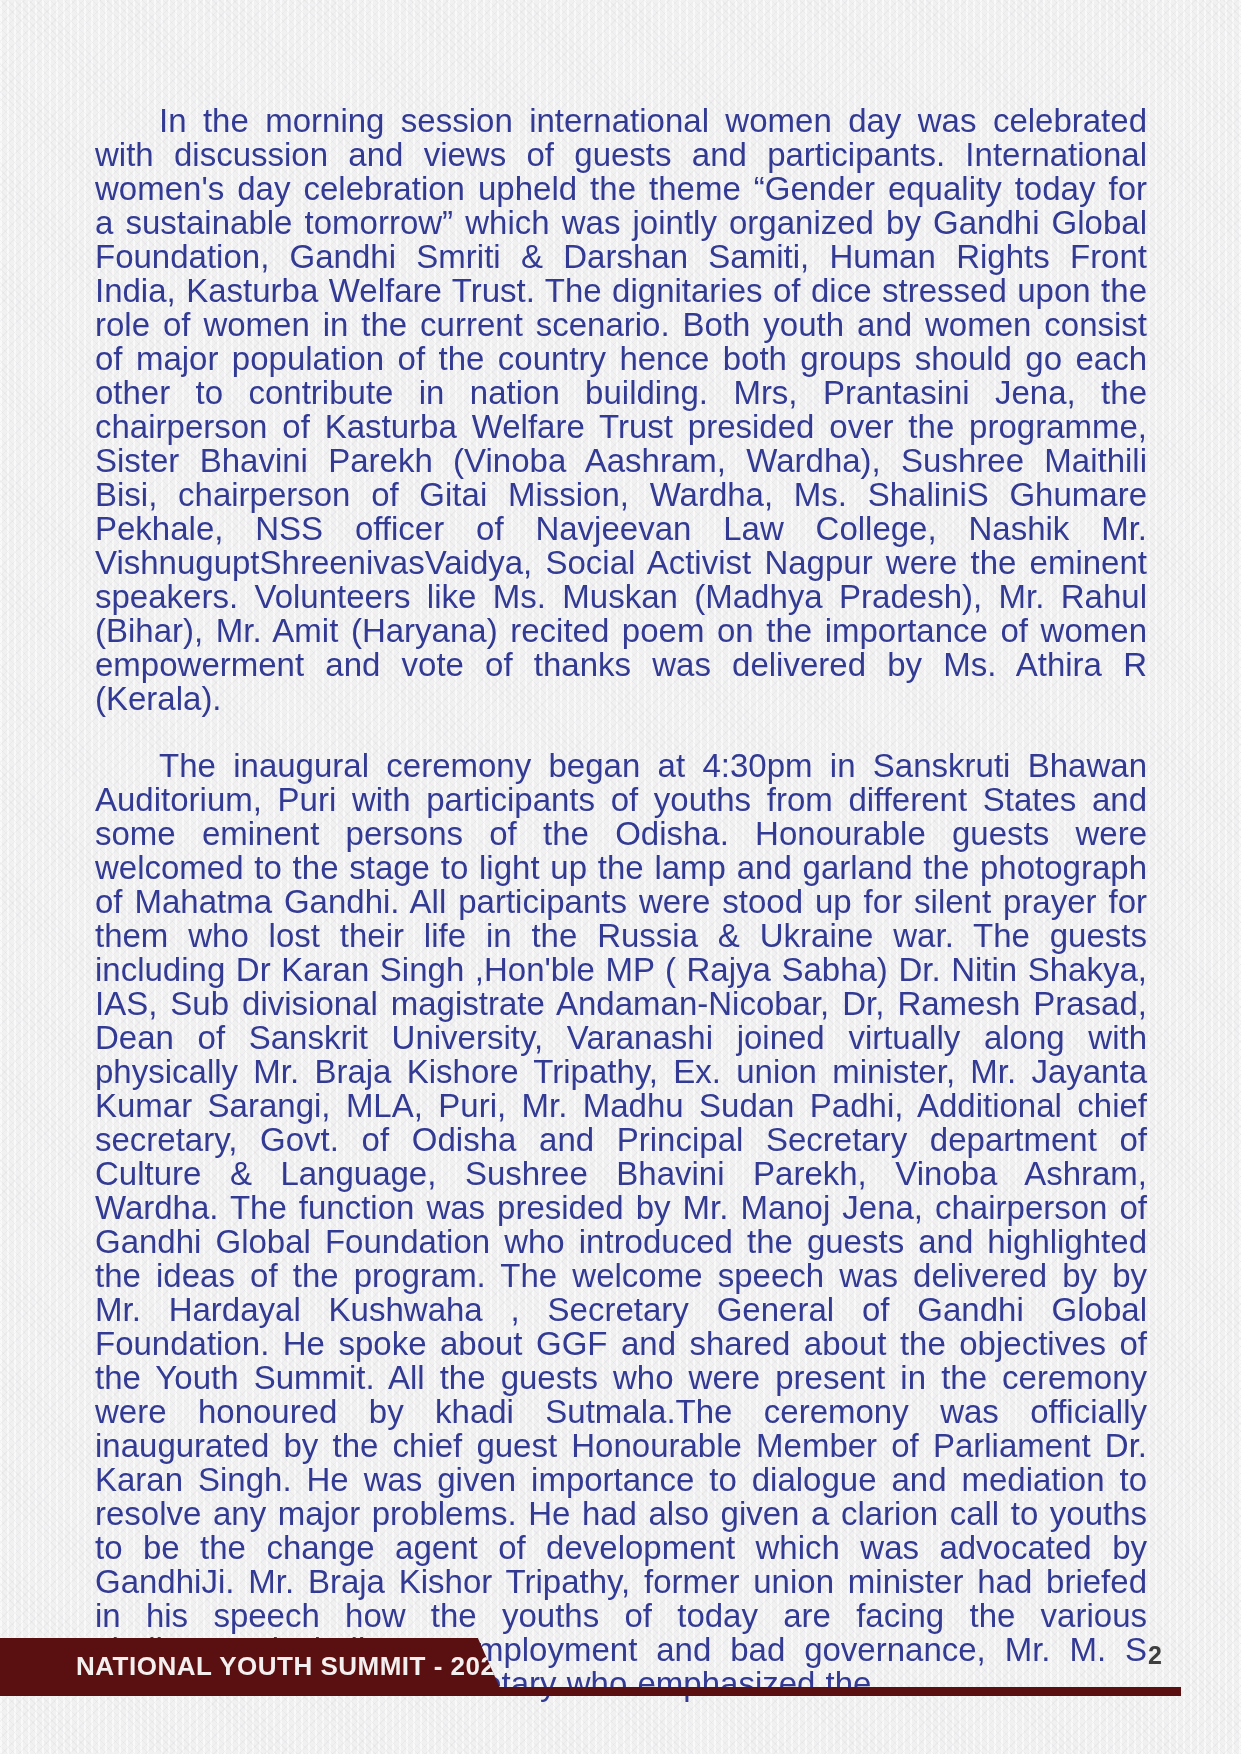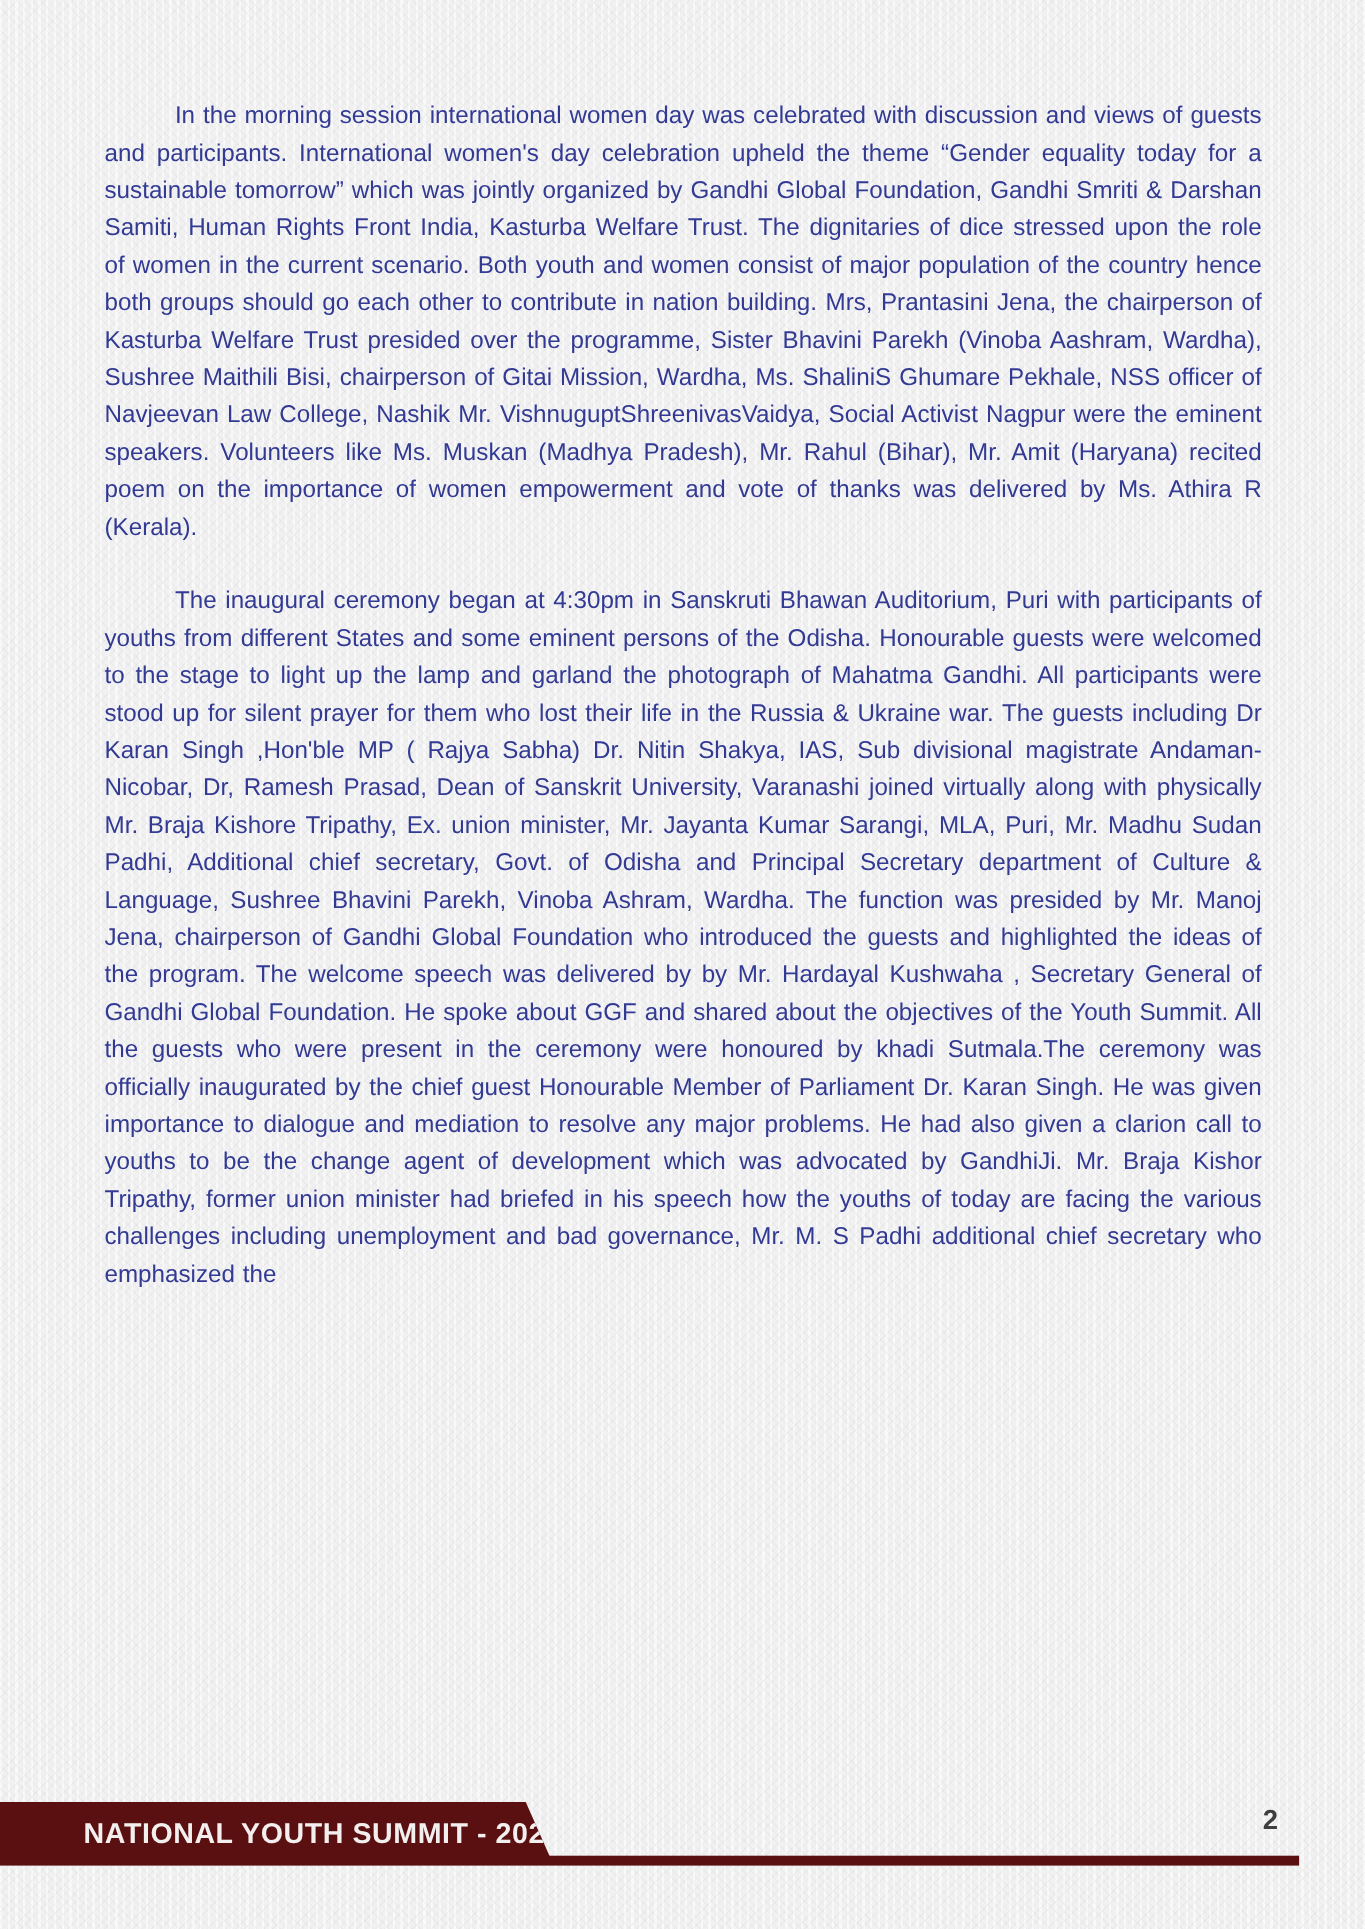--- a/index.html
+++ b/index.html
@@ -18,22 +18,22 @@
     overflow: hidden;
     font-family: "Liberation Sans", sans-serif;
   }
   .content {
     position: absolute;
     left: 95px;
     top: 88px;
     width: 1052px;
   }
   .content p {
-    margin: 0 0 33px 0;
-    font-size: 22px;
+    margin: 16px 0 33px 0;
+    font-size: 33px;
     line-height: 34px;
     color: #323a93;
     text-align: justify;
     text-indent: 64px;
     word-spacing: 1px;
   }
   .footer-line {
     position: absolute;
     left: 0;
     top: 1687px;

